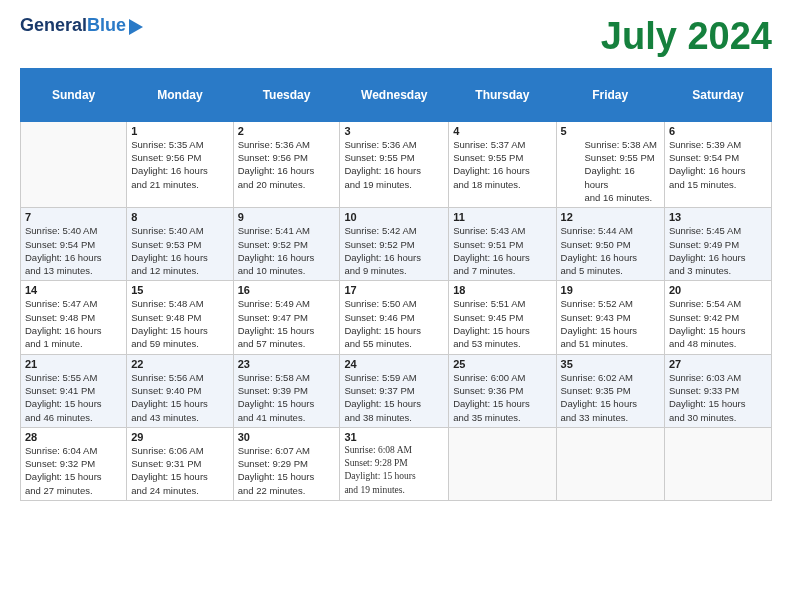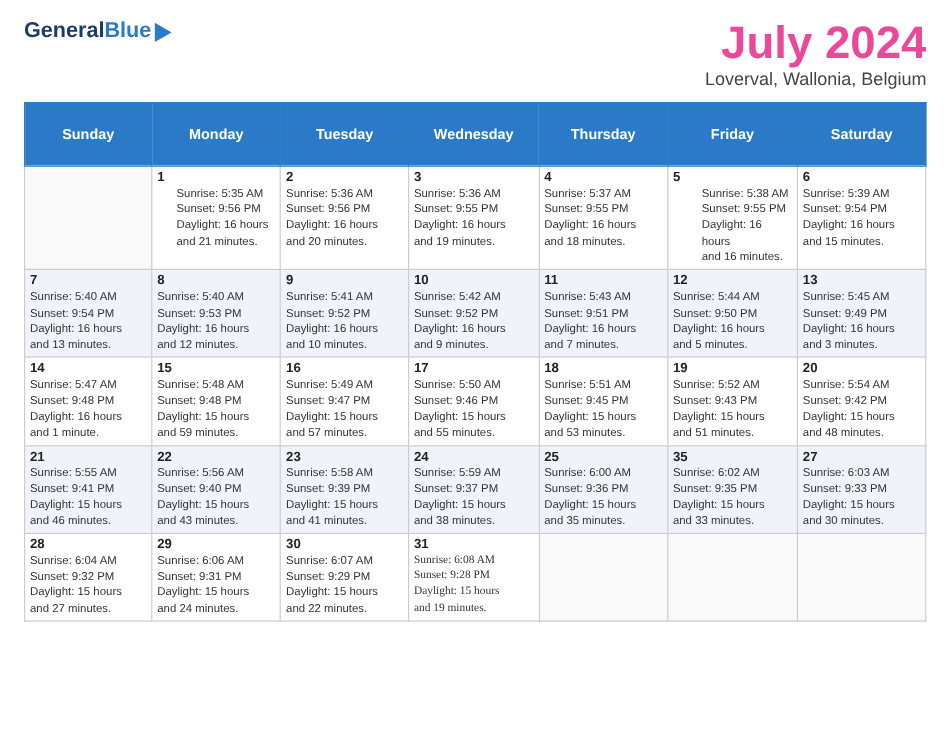--- a/index.html
+++ b/index.html
@@ -34,21 +34,21 @@
       color: #1a3a6b;
       line-height: 1.1;
     }
     .logo-text .blue { color: #2a7ac7; }
     .title-block {
       text-align: right;
     }
     .main-title {
       font-size: 38px;
       font-weight: bold;
-      color: #ec4899;
+      color: #15803d;
       line-height: 1.1;
     }
     .subtitle {
       font-size: 15px;
       color: #444;
     }
     .calendar {
       flex: 1;
       border-collapse: collapse;
       width: 100%;
@@ -98,42 +98,41 @@
     <div class="logo">
       <div style="display:flex;align-items:center;">
         <span class="logo-text">
           <span>General</span><span class="blue">Blue</span>
         </span>
         <span style="display:inline-block;width:0;height:0;border-top:8px solid transparent;border-bottom:8px solid transparent;border-left:14px solid #2a7ac7;margin-left:3px;margin-top:2px;"></span>
       </div>
     </div>
     <div class="title-block">
       <div class="main-title">July 2024</div>
-      <div class="subtitle">Loverval, Wallonia, Belgium</div>
     </div>
   </div>
 
   <table class="calendar">
     <thead>
       <tr>
       <th>Sunday</th>
           <th>Monday</th>
           <th>Tuesday</th>
           <th>Wednesday</th>
           <th>Thursday</th>
           <th>Friday</th>
           <th>Saturday</th>
         </tr>
     </thead>
     <tbody id="calendar-body">
     <tr>
           <td class="empty"></td>
           <td>
             <span class="day-num">1</span>
-            <div class="day-info" style="white-space: pre-line; margin-left: 16px;">Sunrise: 5:35 AM
+            <div class="day-info" style="white-space: pre-line;">Sunrise: 5:35 AM
 Sunset: 9:56 PM
 Daylight: 16 hours
 and 21 minutes.</div>
           </td>
           <td>
             <span class="day-num">2</span>
             <div class="day-info" style="white-space: pre-line;">Sunrise: 5:36 AM
 Sunset: 9:56 PM
 Daylight: 16 hours
 and 20 minutes.</div>

